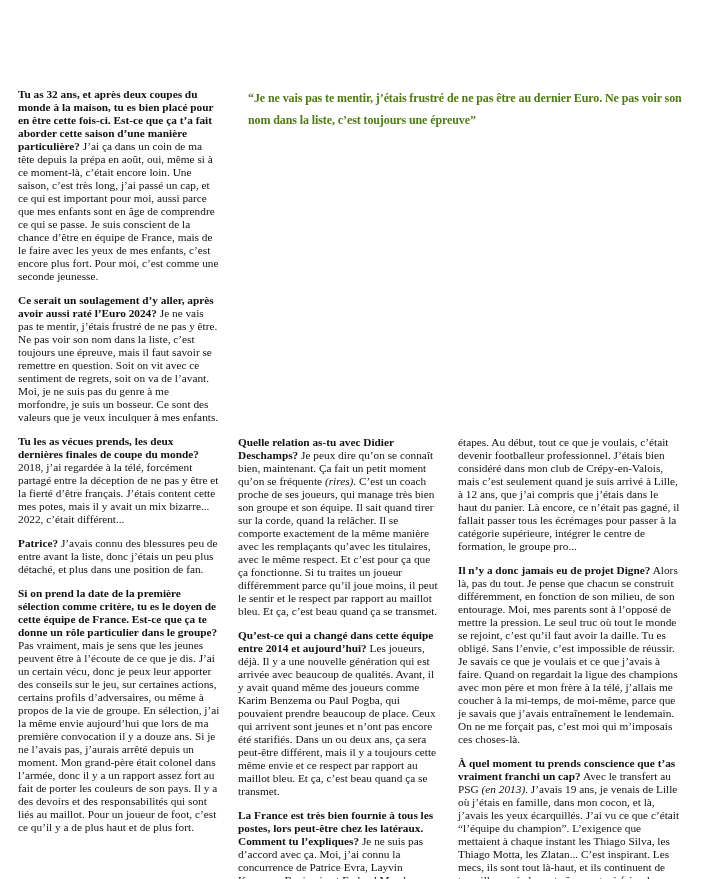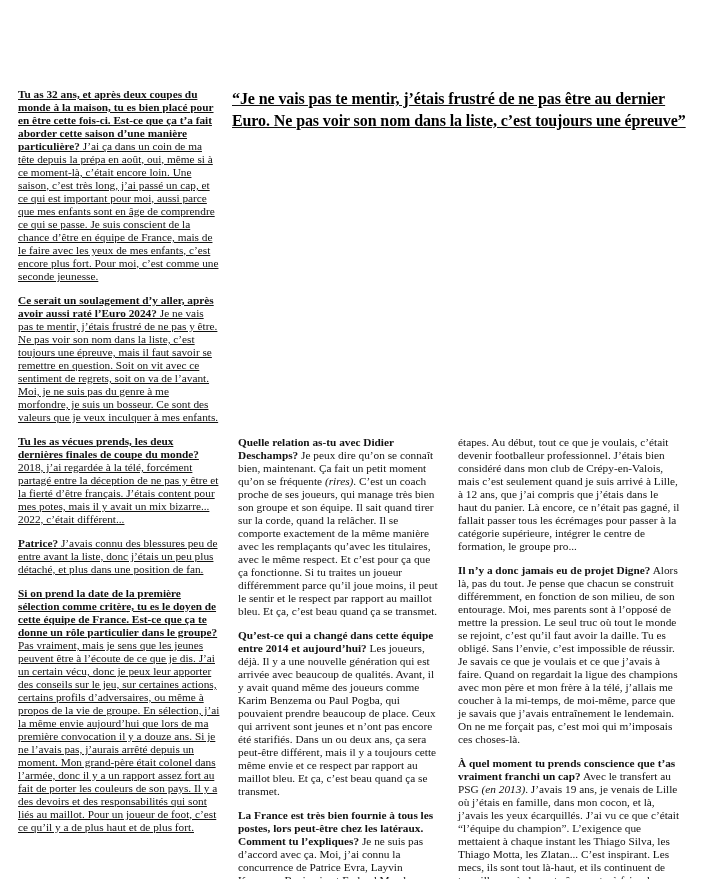--- a/index.html
+++ b/index.html
@@ -20,40 +20,39 @@
     height: 879px;
     box-sizing: border-box;
     padding: 88px 18px 6px 18px;
   }
 
   
   .top-area {
     display: flex;
     flex-direction: row;
     align-items: flex-start;
-    gap: 8px;
-    text-decoration: underline;
+    gap: 24px;
   }
   .col {
     width: 202px;
     flex: 0 0 202px;
   }
   .pullquote {
     flex: 1 1 auto;
     padding-left: 4px;
     padding-top: 0px;
   }
   .pullquote p {
     margin: 0;
     font-family: "Liberation Serif", serif;
     font-weight: bold;
-    font-size: 16px;
+    font-size: 12px;
     line-height: 21.5px;
     letter-spacing: -0.1px;
-    color: #000000;
+    color: #4d7c0f;
   }
 
   
   p.body {
     margin: 0 0 11px 0;
     font-size: 11.3px;
     line-height: 13.0px;
     text-align: left;
     color: #111111;
   }
@@ -84,21 +83,21 @@
 </head>
 <body>
 
 <div class="page">
 
   <div class="top-area">
 
     <div class="col">
       <p class="body"><span class="q">Tu as 32 ans, et après deux coupes du monde à la maison, tu es bien placé pour en être cette fois-ci. Est-ce que ça t’a fait aborder cette saison d’une manière particulière?</span><span> J’ai ça dans un coin de ma tête depuis la prépa en août, oui, même si à ce moment-là, c’était encore loin. Une saison, c’est très long, j’ai passé un cap, et ce qui est important pour moi, aussi parce que mes enfants sont en âge de comprendre ce qui se passe. Je suis conscient de la chance d’être en équipe de France, mais de le faire avec les yeux de mes enfants, c’est encore plus fort. Pour moi, c’est comme une seconde jeunesse.</span></p>
       <p class="body"><span class="q">Ce serait un soulagement d’y aller, après avoir aussi raté l’Euro 2024?</span><span> Je ne vais pas te mentir, j’étais frustré de ne pas y être. Ne pas voir son nom dans la liste, c’est toujours une épreuve, mais il faut savoir se remettre en question. Soit on vit avec ce sentiment de regrets, soit on va de l’avant. Moi, je ne suis pas du genre à me morfondre, je suis un bosseur. Ce sont des valeurs que je veux inculquer à mes enfants.</span></p>
-      <p class="body"><span class="q">Tu les as vécues prends, les deux dernières finales de coupe du monde?</span><span> 2018, j’ai regardée à la télé, forcément partagé entre la déception de ne pas y être et la fierté d’être français. J’étais content pour mes potes, mais il y avait un mix bizarre... 2022, c’était différent...</span></p>
+      <p class="body"><span class="q">Tu les as vécues prends, les deux dernières finales de coupe du monde?</span><span> 2018, j’ai regardée à la télé, forcément partagé entre la déception de ne pas y être et la fierté d’être français. J’étais content cette mes potes, mais il y avait un mix bizarre... 2022, c’était différent...</span></p>
       <p class="body"><span class="q">Patrice?</span><span> J’avais connu des blessures peu de entre avant la liste, donc j’étais un peu plus détaché, et plus dans une position de fan.</span></p>
       <p class="body"><span class="q">Si on prend la date de la première sélection comme critère, tu es le doyen de cette équipe de France. Est-ce que ça te donne un rôle particulier dans le groupe?</span><span> Pas vraiment, mais je sens que les jeunes peuvent être à l’écoute de ce que je dis. J’ai un certain vécu, donc je peux leur apporter des conseils sur le jeu, sur certaines actions, certains profils d’adversaires, ou même à propos de la vie de groupe. En sélection, j’ai la même envie aujourd’hui que lors de ma première convocation il y a douze ans. Si je ne l’avais pas, j’aurais arrêté depuis un moment. Mon grand-père était colonel dans l’armée, donc il y a un rapport assez fort au fait de porter les couleurs de son pays. Il y a des devoirs et des responsabilités qui sont liés au maillot. Pour un joueur de foot, c’est ce qu’il y a de plus haut et de plus fort.</span></p>
     </div>
 
     <div class="pullquote">
       <p>“Je ne vais pas te mentir, j’étais frustré de ne pas être au dernier Euro. Ne pas voir son nom dans la liste, c’est toujours une épreuve”</p>
     </div>
 
   </div>
 

